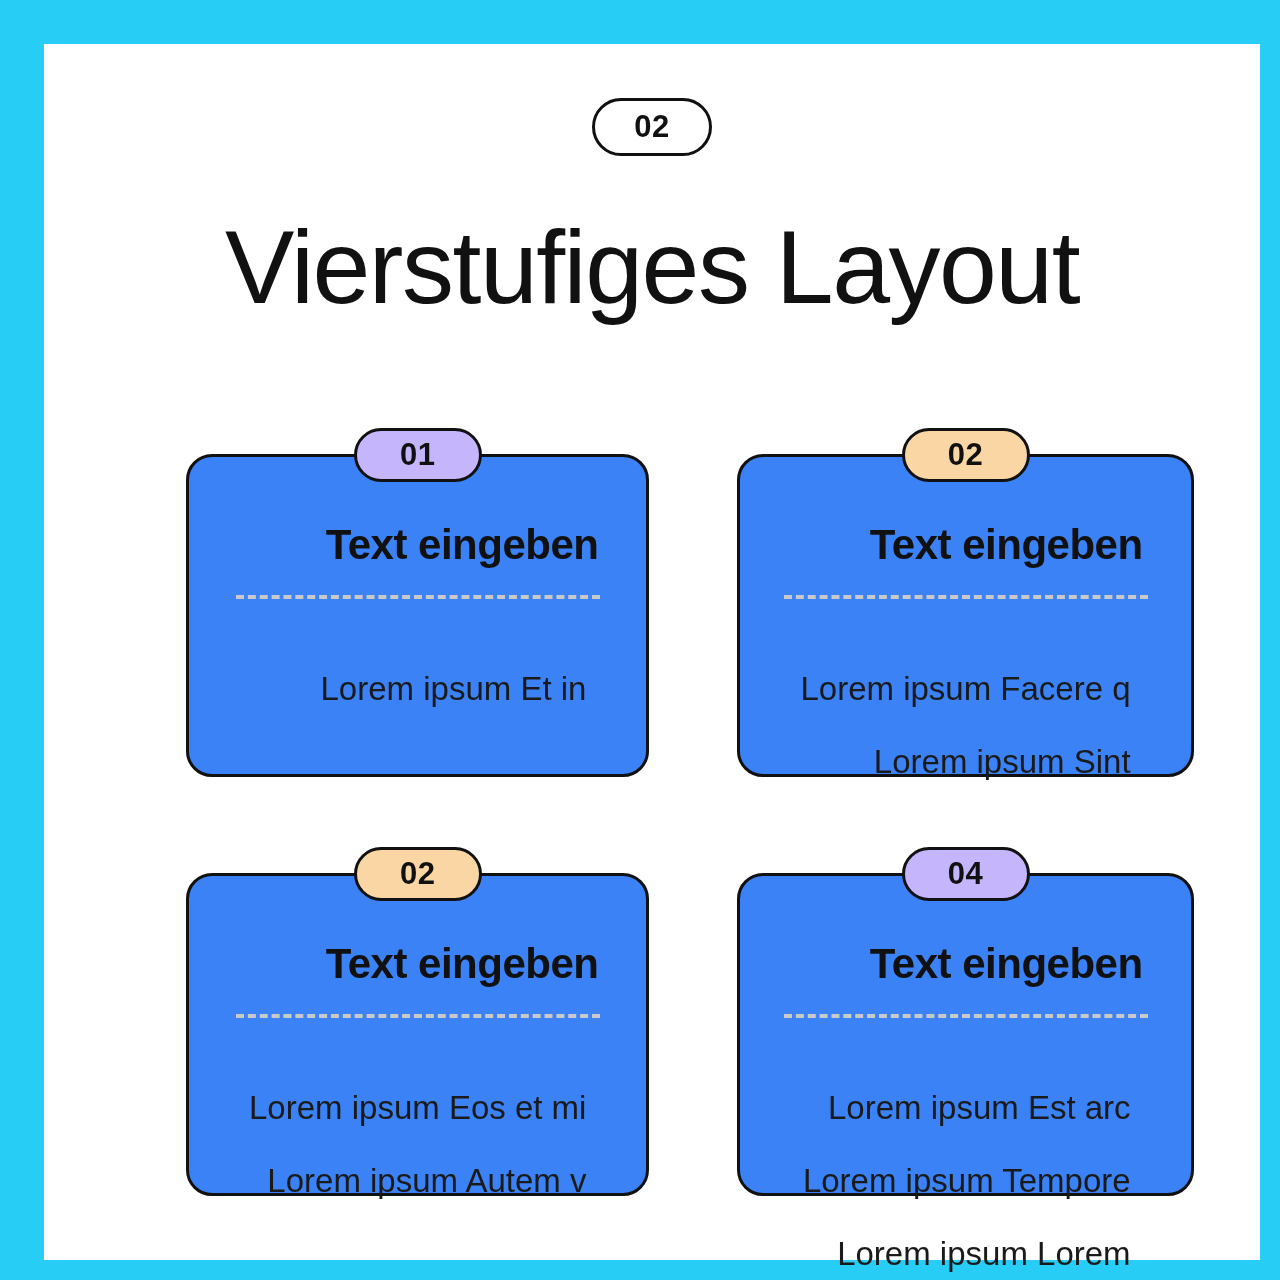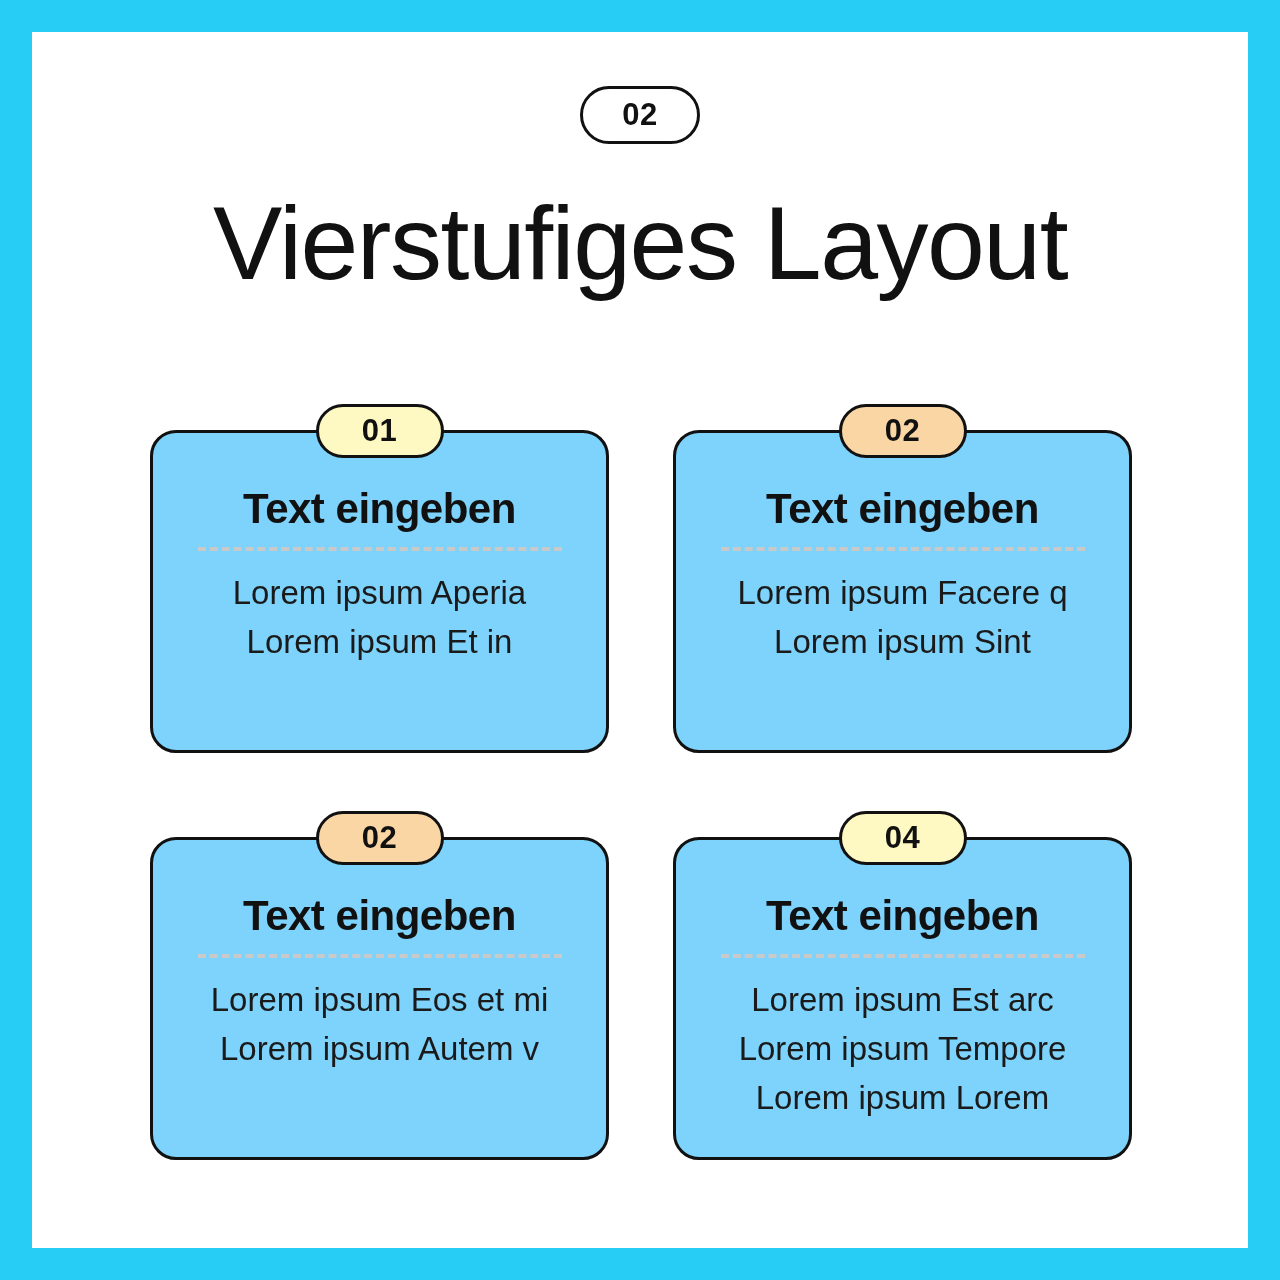--- a/index.html
+++ b/index.html
@@ -1,15 +1,15 @@
 <!DOCTYPE html>
 <html><head>
 <meta charset="utf-8">
 <style>
-  * { box-sizing: border-box; margin: 0; padding: 0; }
+  * { box-sizing: border-box; margin: 0; padding: 12px; }
   html, body {
     width: 1280px;
     height: 1280px;
   }
   body {
     font-family: "Liberation Sans", sans-serif;
     background: #27cdf5;
     display: flex;
     align-items: center;
     justify-content: center;
@@ -68,44 +68,44 @@
     row-gap: 58px;
   }
   .card-wrap {
     position: relative;
     padding-top: 26px;
   }
   .card {
     position: relative;
     border: 3px solid #111111;
     border-radius: 26px;
-    background: #7dd3fc;
+    background: #3b82f6;
     height: 323px;
     padding: 52px 36px 0 36px;
-    text-align: center;
+    text-align: right;
   }
   .card-badge {
     position: absolute;
     top: 0;
     left: 50%;
     transform: translateX(-50%);
     min-width: 128px;
     height: 54px;
     border: 3px solid #111111;
     border-radius: 27px;
     display: flex;
     align-items: center;
     justify-content: center;
     font-size: 31px;
     font-weight: bold;
     color: #111111;
     z-index: 3;
     letter-spacing: 0.5px;
   }
-  .badge-blue { background: #fef9c3; }
+  .badge-blue { background: #c4b5fd; }
   .badge-peach { background: #fad6a5; }
 
   .card-title {
     font-size: 42px;
     font-weight: bold;
     color: #111111;
     letter-spacing: -0.5px;
     margin-bottom: 14px;
   }
   .divider {
@@ -132,21 +132,20 @@
   <h1 class="title">Vierstufiges Layout</h1>
 
   <div class="grid">
 
     <div class="card-wrap">
       <div class="card-badge badge-blue">01</div>
       <div class="card">
         <div class="card-title">Text eingeben</div>
         <div class="divider"></div>
         <div class="card-body">
-          <div>Lorem ipsum Aperia</div>
           <div>Lorem ipsum Et in</div>
         </div>
       </div>
     </div>
 
     <div class="card-wrap">
       <div class="card-badge badge-peach">02</div>
       <div class="card">
         <div class="card-title">Text eingeben</div>
         <div class="divider"></div>

